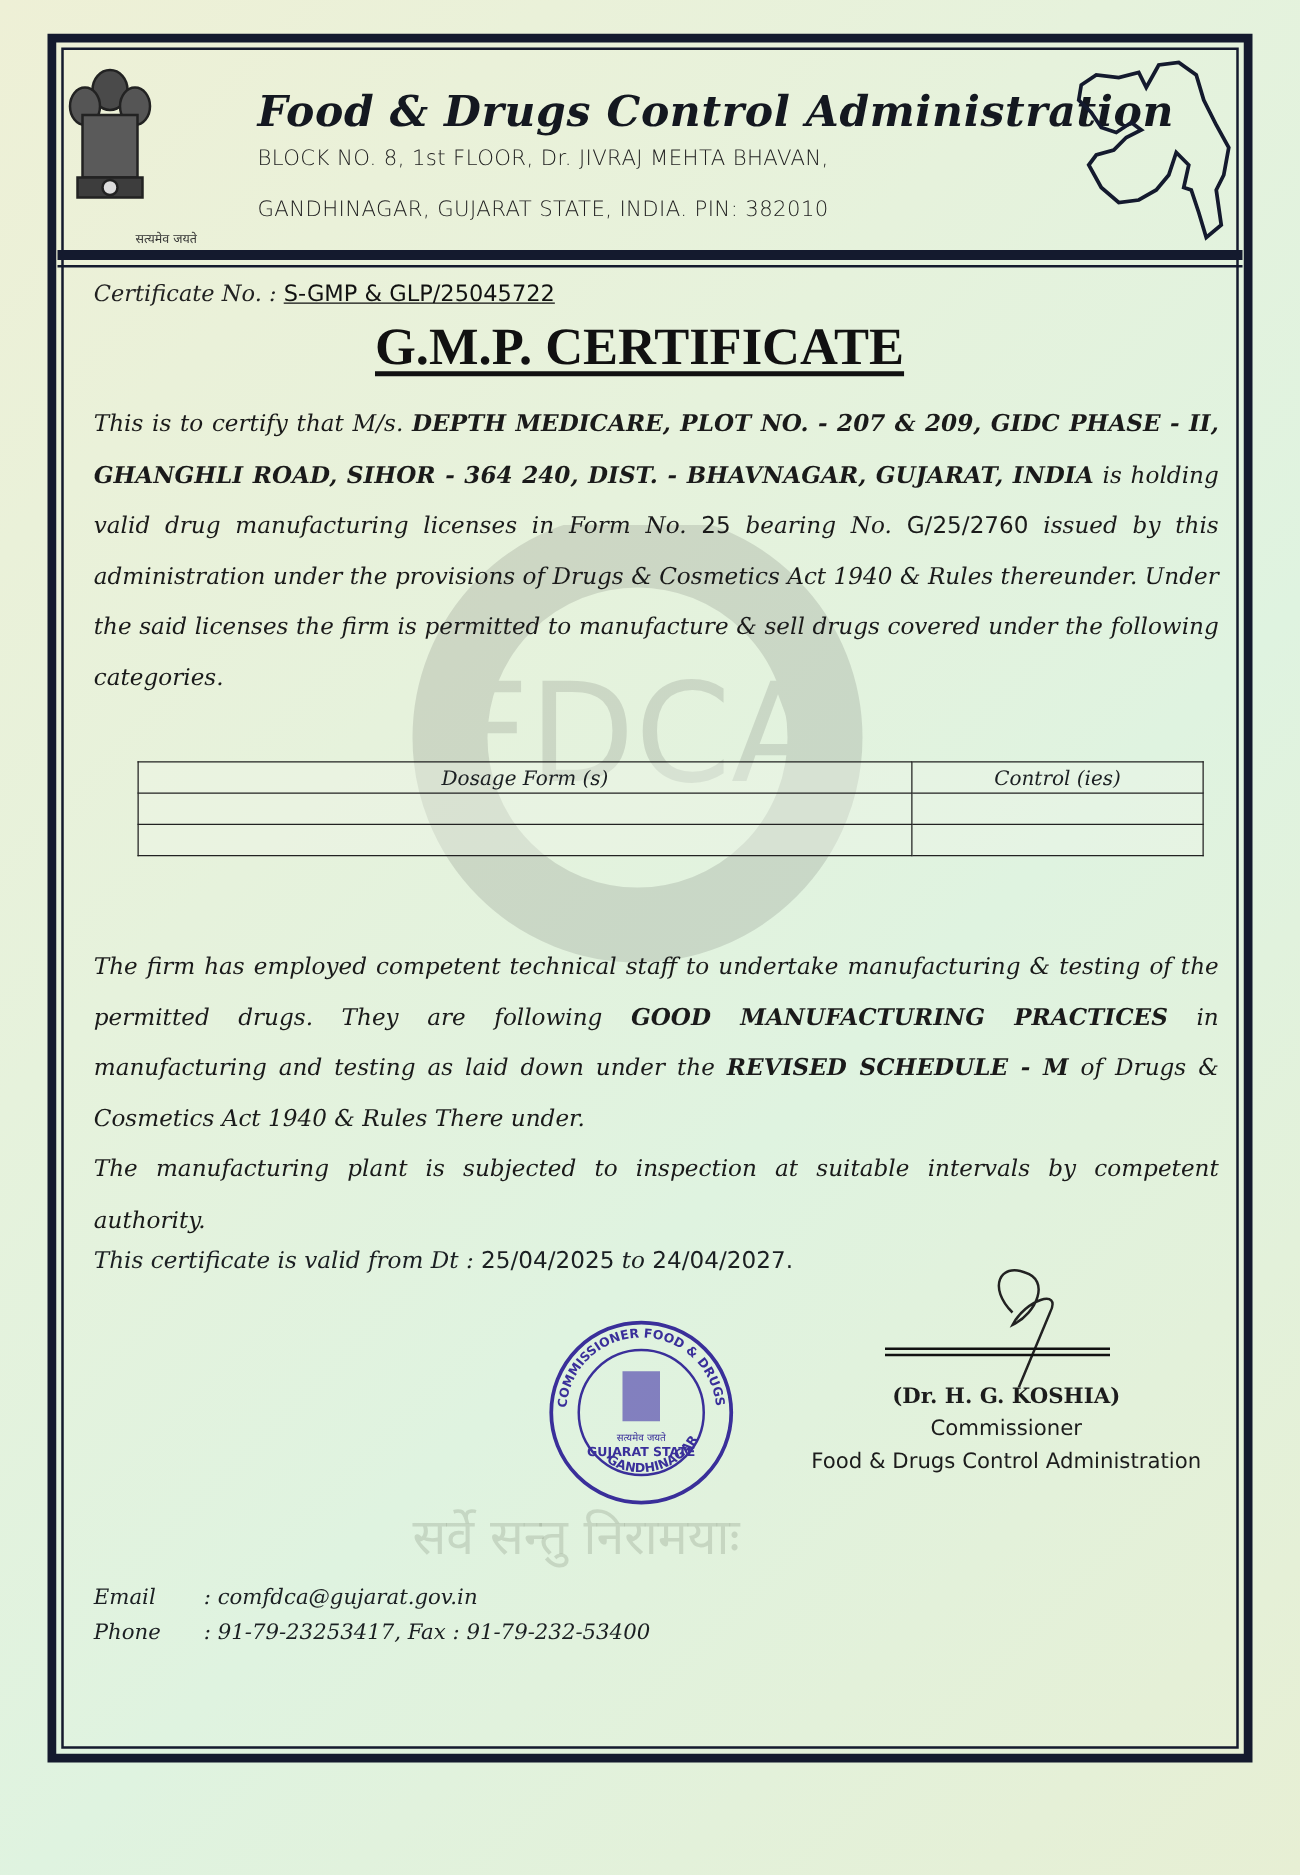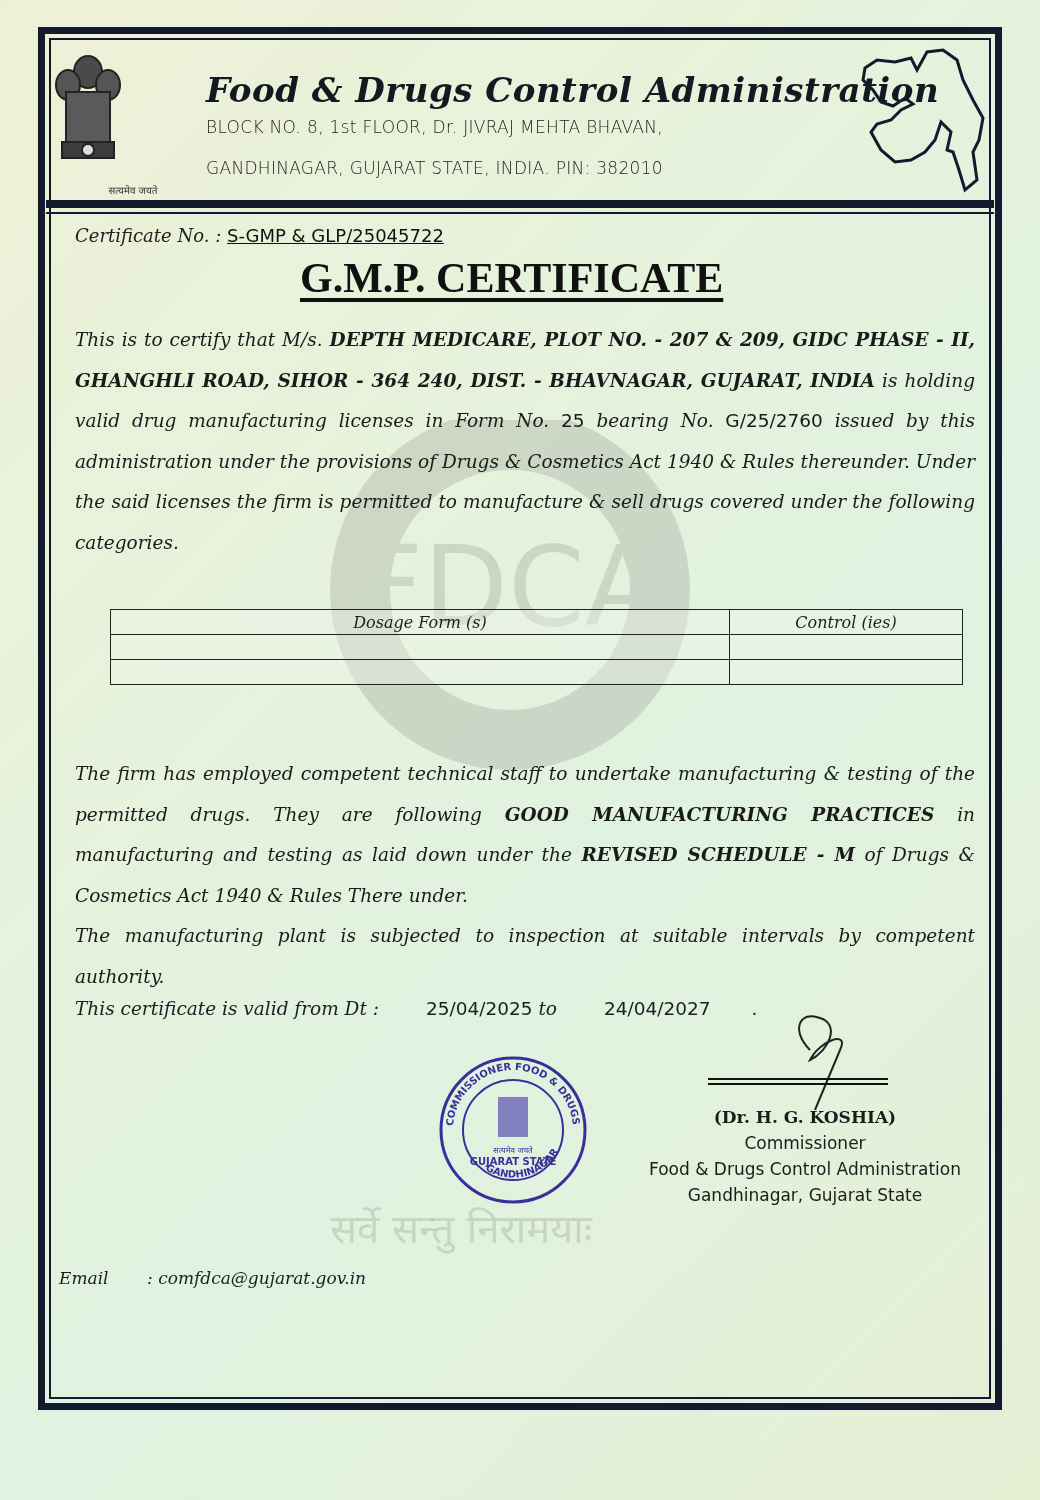--- a/index.html
+++ b/index.html
@@ -57,21 +57,21 @@
   }
   .para {
     position:absolute; left:75px; width:900px; font-style:italic; font-size:18.5px;
     line-height:40.5px; text-align:justify; color:#1a1a1a;
   }
   .para b { font-weight:bold; }
   .p1 { top:320px; }
   .p2 { top:754px; }
   .p3 { top:916px; }
   .validity { position:absolute; left:75px; top:998px; font-style:italic; font-size:18.5px; }
-  .validity .d { font-family:"DejaVu Sans", sans-serif; font-style:normal;margin-left:41px; }
+  .validity .d { font-family:"DejaVu Sans", sans-serif; font-style:normal; }
   table.cats {
     position:absolute; left:110px; top:609px; width:853px; border-collapse:collapse;
     font-size:16px;
   }
   table.cats td, table.cats th {
     border:1.5px solid #222; height:22px; padding:1px 8px; background:rgba(240,245,235,0.35);
   }
   table.cats th { font-weight:normal; font-style:italic; }
   table.cats td { font-family:"DejaVu Sans", sans-serif; font-weight:bold; }
   table.cats .c2 { width:216px; text-align:center; }
@@ -81,21 +81,21 @@
   .stamp { position:absolute; left:438px; top:1055px; width:150px; height:150px; }
   .sig { position:absolute; left:780px; top:1010px; width:90px; height:100px; }
   .sig-rule1 { position:absolute; left:708px; top:1078px; width:180px; height:2px; background:#111; }
   .sig-rule2 { position:absolute; left:708px; top:1083px; width:180px; height:2px; background:#111; }
   .signatory {
     position:absolute; left:630px; top:1104px; width:350px; text-align:center;
     font-family:"DejaVu Sans", sans-serif; font-size:17px; line-height:26px; color:#1c1c1c;
   }
   .signatory .name { font-family:"DejaVu Serif", serif; font-weight:bold; font-size:17px; }
   .contact {
-    position:absolute; left:59px; top:1264px; font-style:italic; font-size:17px; line-height:28px;
+    position:absolute; left:75px; top:1264px; font-style:italic; font-size:17px; line-height:28px;
   }
   .contact .lbl { display:inline-block; width:88px; }
   .devanagari-wm {
     position:absolute; left:330px; top:1200px; font-size:40px; color:rgba(120,130,110,0.25);
   }
 </style>
 </head>
 <body>
 
 <div class="sheet">
@@ -184,20 +184,22 @@
 <svg class="sig" viewBox="0 0 90 100">
   <path d="M30 40 C10 20 20 0 40 8 C60 14 50 40 30 50 C40 30 70 20 60 40 L35 100" fill="none" stroke="#222" stroke-width="2"></path>
 </svg>
 <div class="sig-rule1"></div>
 <div class="sig-rule2"></div>
 
 <div class="signatory">
   <div class="name">(Dr. H. G. KOSHIA)</div>
   <div>Commissioner</div>
   <div>Food &amp; Drugs Control Administration</div>
-  <div>Gandhinagar, Gujarat State</div>
 </div>
 
 <div class="contact">
   <div>
     <span class="lbl">Email</span><span>: comfdca@gujarat.gov.in</span>
   </div>
+  <div>
+    <span class="lbl">Phone</span><span>: 91-79-23253417, Fax : 91-79-232-53400</span>
+  </div>
 </div>
 
 </body></html>

